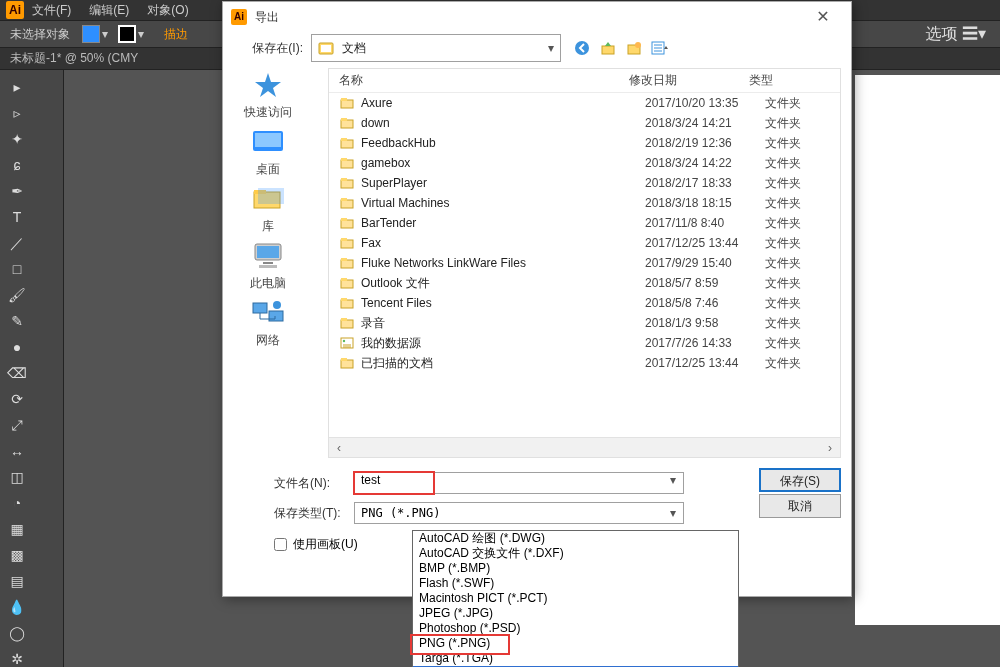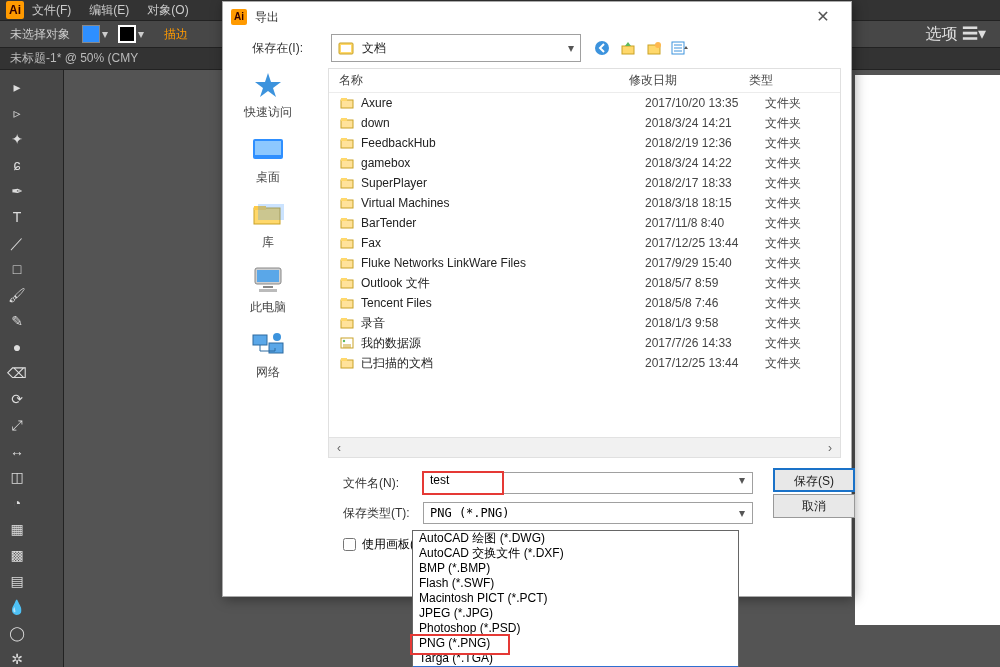--- a/index.html
+++ b/index.html
@@ -21,47 +21,47 @@
 .ai-tools{position:absolute;top:70px;left:0;width:64px;height:597px;background:#474747;border-right:1px solid #222;padding:4px 2px;display:flex;flex-wrap:wrap;align-content:flex-start}
 .ai-tools .t{width:28px;height:24px;color:#ddd;text-align:center;line-height:24px;cursor:pointer;font-size:14px;margin:1px}
 
 
 .dlg{position:absolute;top:1px;left:222px;width:630px;height:596px;background:#fff;border:1px solid #aaa;box-shadow:2px 2px 12px rgba(0,0,0,.4)}
 .dlg-titlebar{height:30px;display:flex;align-items:center;padding:0 8px;background:#fff}
 .dlg-aiicon{width:16px;height:16px;background:#ff9a00;color:#330000;text-align:center;line-height:16px;font-size:10px;font-weight:bold;margin-right:8px;border-radius:2px}
 .dlg-title{flex:1;color:#333}
 .dlg-close{width:40px;height:26px;text-align:center;line-height:26px;font-size:16px;color:#555;cursor:pointer}
 .dlg-row-savein{display:flex;align-items:center;height:32px;padding:2px 10px}
-.dlg-row-savein label{width:70px;text-align:right;margin-right:28px;color:#333}
+.dlg-row-savein label{width:70px;text-align:right;margin-right:8px;color:#333}
 .savein-wrap{flex:0 0 250px;display:flex;align-items:center;border:1px solid #a0a0a0;height:28px;background:#fff}
 .savein-wrap .folderglyph{width:20px;height:18px;margin:0 4px;display:inline-flex;align-items:center;justify-content:center;color:#f0c24b}
 .savein-text{flex:1;color:#222;padding-left:2px}
 .savein-caret{width:18px;text-align:center;color:#555}
 .nav-icons{display:flex;margin-left:12px;gap:8px}
 .nav-icons span{width:18px;height:18px;display:inline-flex;align-items:center;justify-content:center}
 .dlg-body{display:flex;height:398px}
-.places{width:90px;background:#fff;display:flex;flex-direction:column;align-items:center;padding-top:6px;gap:14px}
+.places{width:90px;background:#fff;display:flex;flex-direction:column;align-items:center;padding-top:6px;gap:6px}
 .place{width:60px;text-align:center;color:#444;cursor:pointer}
 .place .picon{width:34px;height:30px;margin:0 auto 4px;display:flex;align-items:center;justify-content:center}
 .filelist{flex:1;border:1px solid #e0e0e0;margin:4px 10px 4px 15px;background:#fff;display:flex;flex-direction:column}
 .fl-header{display:flex;height:24px;align-items:center;border-bottom:1px solid #ececec;color:#444;padding:0 10px}
 .fl-col-name{flex:0 0 290px}
 .fl-col-date{flex:0 0 120px}
 .fl-col-type{flex:1}
 .fl-rows{flex:1;overflow:auto}
 .fl-row{display:flex;height:20px;align-items:center;padding:0 10px;cursor:default}
 .fi{width:16px;height:14px;display:inline-flex;align-items:center;justify-content:center;margin-right:6px}
 .fl-name{flex:0 0 284px;color:#222}
 .fl-date{flex:0 0 120px;color:#444}
 .fl-type{flex:1;color:#444}
 .fl-scroll{height:20px;background:#f1f1f1;display:flex;align-items:center;border-top:1px solid #e2e2e2}
 .fl-scroll .arr{width:20px;text-align:center;color:#666;cursor:pointer}
 .fl-scroll .track{flex:1}
 
-.dlg-bottom{padding:6px 10px 10px 120px}
+.dlg-bottom{padding:6px 10px 10px 51px}
 .form-row{display:flex;align-items:center;height:30px}
 .form-row label{width:80px;color:#333}
 .fn-input{flex:0 0 330px;height:22px;border:1px solid #a0a0a0;display:flex;position:relative}
 .fn-highlight{position:absolute;top:-2px;left:-2px;width:82px;height:24px;border:2px solid #e53935;pointer-events:none}
 .fn-text{padding-left:6px;color:#000}
 .fn-caret{margin-left:auto;width:20px;text-align:center;color:#555}
 .ft-select{flex:0 0 330px;height:22px;border:1px solid #a0a0a0;display:flex;align-items:center;position:relative;background:#fff}
 .ft-text{padding-left:6px;color:#000;font-family:SimSun,monospace}
 .btncol{margin-left:20px;display:flex;flex-direction:column;gap:2px}
 .winbtn{width:82px;height:24px;background:#e8e8e8;border:1px solid #999;color:#222;text-align:center;line-height:22px;cursor:pointer}

